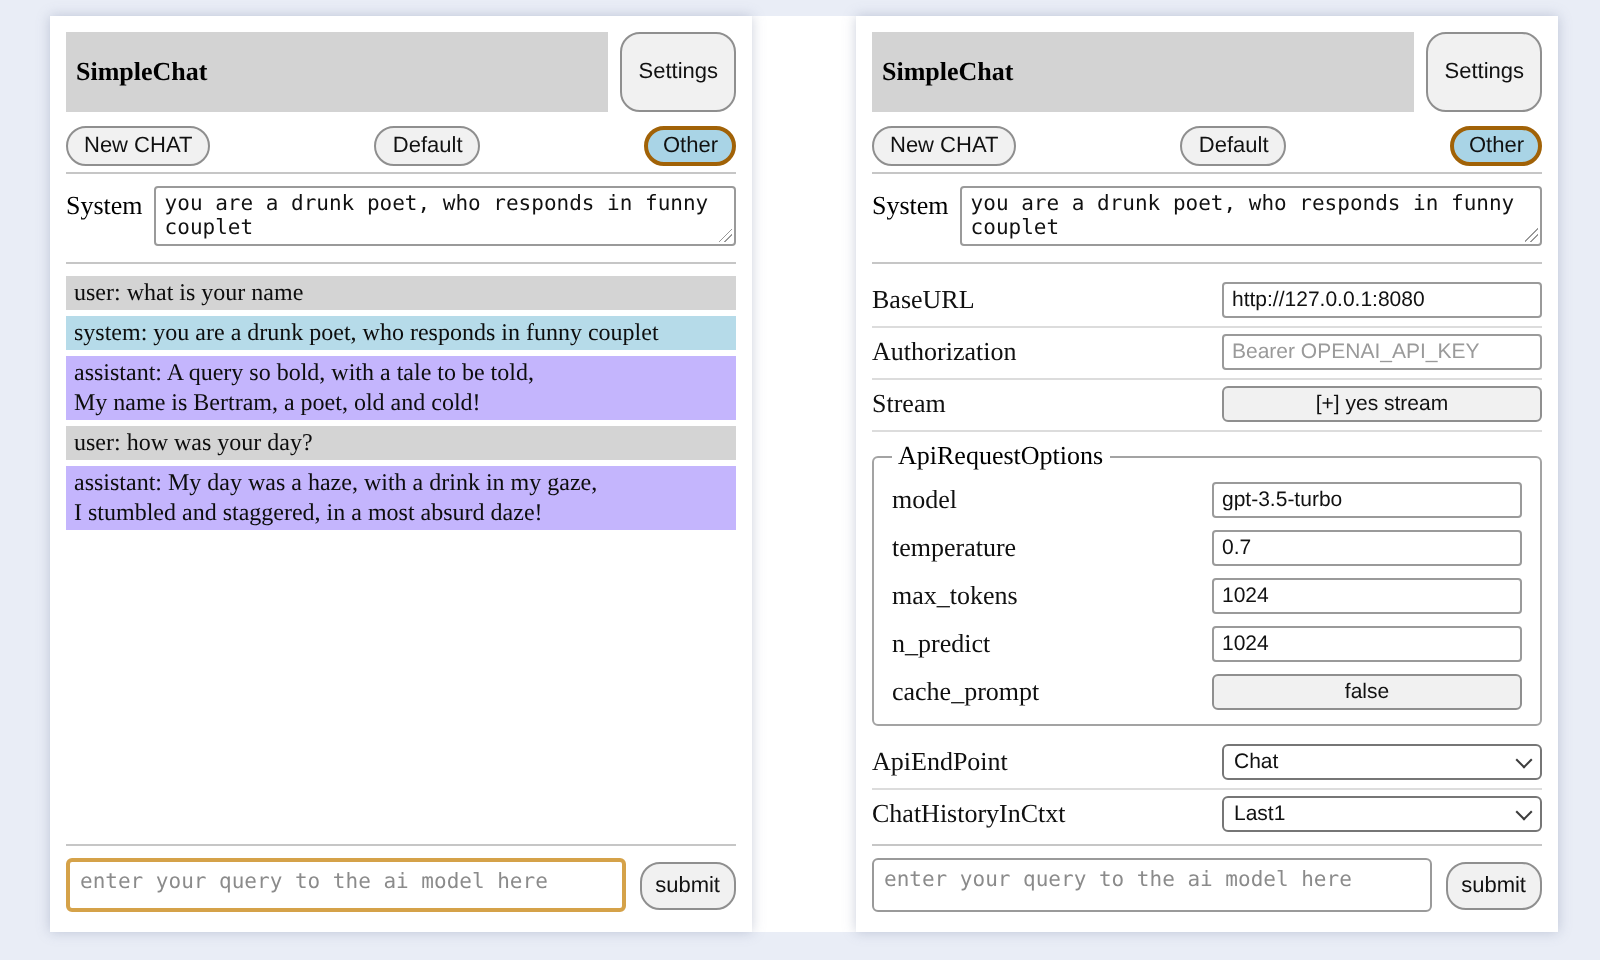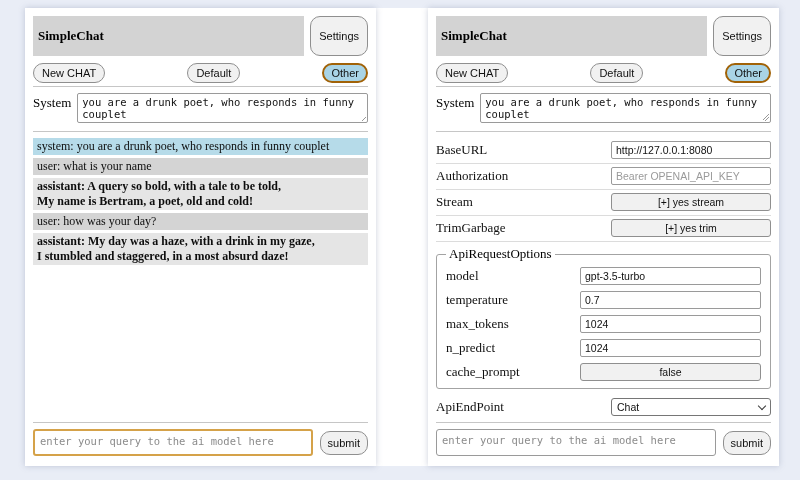--- a/index.html
+++ b/index.html
@@ -58,21 +58,21 @@
 
   .content { flex:1; overflow:hidden; }
 
   
   .msg {
     font-size:12px; line-height:1.25; padding:1px 4px; margin-bottom:3px;
     white-space:pre-line; color:#0d0d0d;
   }
   .msg.system    { background:#b6dbe9; }
   .msg.user      { background:#d4d4d4; }
-  .msg.assistant { background:#e5e5e5;font-weight:bold; }
+  .msg.assistant { background:#c4b5fd; }
 
   
   .setting-row {
     display:flex; align-items:center; justify-content:space-between;
     padding:3px 0 4px 0; border-bottom:1px solid #dcdcdc;
   }
   .setting-row .lbl { font-size:13px; color:#101010; }
   .ctl-input {
     width:160px; font-family:"Liberation Sans", sans-serif; font-size:10.5px;
     border:1px solid #9a9a9a; border-radius:2px; padding:2px 4px; color:#111;
@@ -93,21 +93,21 @@
   .chev {
     width:6px; height:6px; border-right:1.5px solid #3c3c3c; border-bottom:1.5px solid #3c3c3c;
     transform:rotate(45deg); margin-left:auto; margin-bottom:2px;
   }
   fieldset.api-opts {
     border:1px solid #a3a3a3; border-radius:3px; margin:4px 0 6px 0;
     padding:2px 9px 4px 9px;
   }
   fieldset.api-opts legend { font-size:13px; padding:0 3px; }
   fieldset.api-opts .setting-row { border-bottom:none; padding:3px 0; }
-  fieldset.api-opts .ctl-input, fieldset.api-opts .ctl-btn { width:181px; }
+  fieldset.api-opts .ctl-input, fieldset.api-opts .ctl-btn { width:155px; }
 
   
   .query-block { margin-top:auto; }
   .query-row { display:flex; gap:7px; align-items:stretch; padding-bottom:2px;justify-content:center; }
   .query-input {
     flex:1; height:27px; resize:none;
     font-family:"DejaVu Sans Mono", monospace; font-size:10.5px;
     border:1px solid #9a9a9a; border-radius:3px; padding:4px 5px; color:#111;
   }
   .query-input::placeholder { color:#8b8b8b; }
@@ -132,22 +132,22 @@
     <hr class="sep">
     <div class="system-row">
       <label>System</label>
       <span class="ta-wrap">
         <textarea spellcheck="false" style="">you are a drunk poet, who responds in funny couplet</textarea>
         <span class="grip"></span>
       </span>
     </div>
     <hr class="sep">
     <div class="content">
+      <div class="msg user">user: what is your name</div>
       <div class="msg system">system: you are a drunk poet, who responds in funny couplet</div>
-      <div class="msg user">user: what is your name</div>
       <div class="msg assistant">assistant: A query so bold, with a tale to be told,
 My name is Bertram, a poet, old and cold!</div>
       <div class="msg user">user: how was your day?</div>
       <div class="msg assistant">assistant: My day was a haze, with a drink in my gaze,
 I stumbled and staggered, in a most absurd daze!</div>
     </div>
     <div class="query-block">
       <hr class="sep">
       <div class="query-row">
         <textarea class="query-input focused" spellcheck="false" placeholder="enter your query to the ai model here" style=""></textarea>
@@ -183,24 +183,20 @@
         <input class="ctl-input" type="text" value="http://127.0.0.1:8080" style="">
       </div>
       <div class="setting-row">
         <span class="lbl">Authorization</span>
         <input class="ctl-input" type="text" placeholder="Bearer OPENAI_API_KEY" style="">
       </div>
       <div class="setting-row">
         <span class="lbl">Stream</span>
         <button class="ctl-btn">[+] yes stream</button>
       </div>
-      <div class="setting-row">
-        <span class="lbl">TrimGarbage</span>
-        <button class="ctl-btn">[+] yes trim</button>
-      </div>
 
       <fieldset class="api-opts">
         <legend>ApiRequestOptions</legend>
         <div class="setting-row">
           <span class="lbl">model</span>
           <input class="ctl-input" type="text" value="gpt-3.5-turbo" style="">
         </div>
         <div class="setting-row">
           <span class="lbl">temperature</span>
           <input class="ctl-input" type="text" value="0.7" style="">

